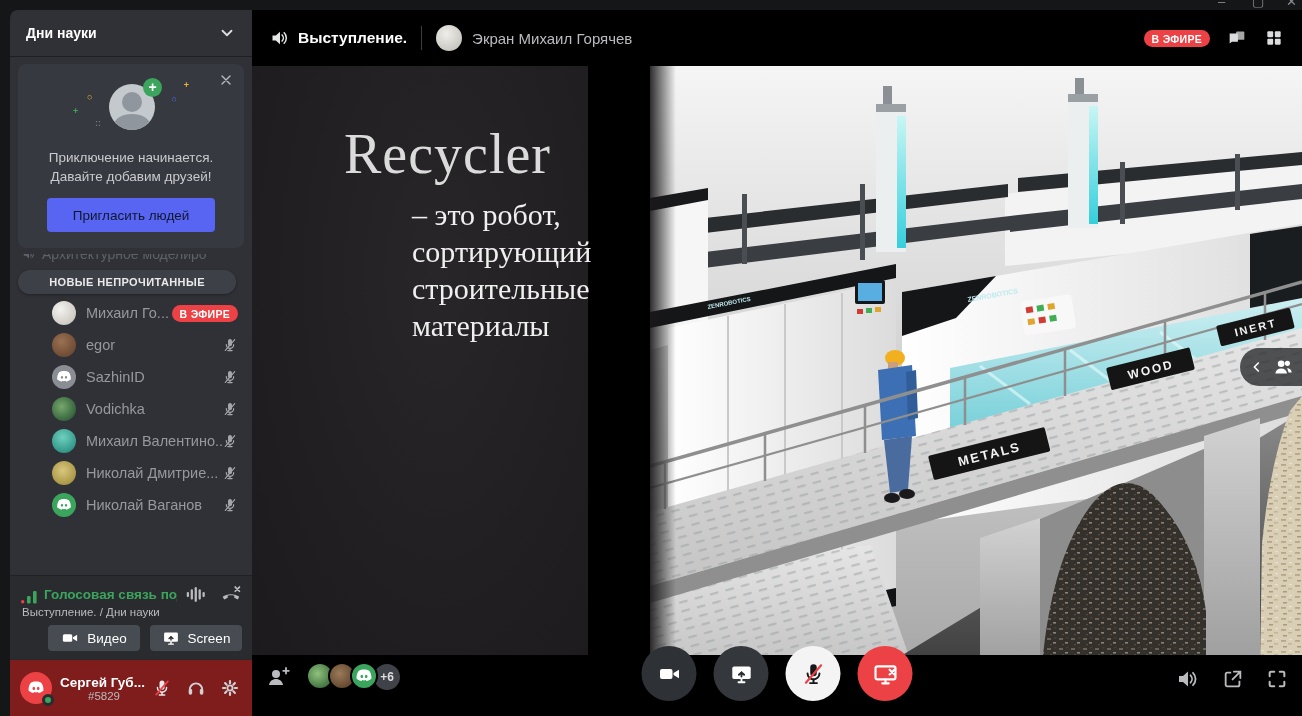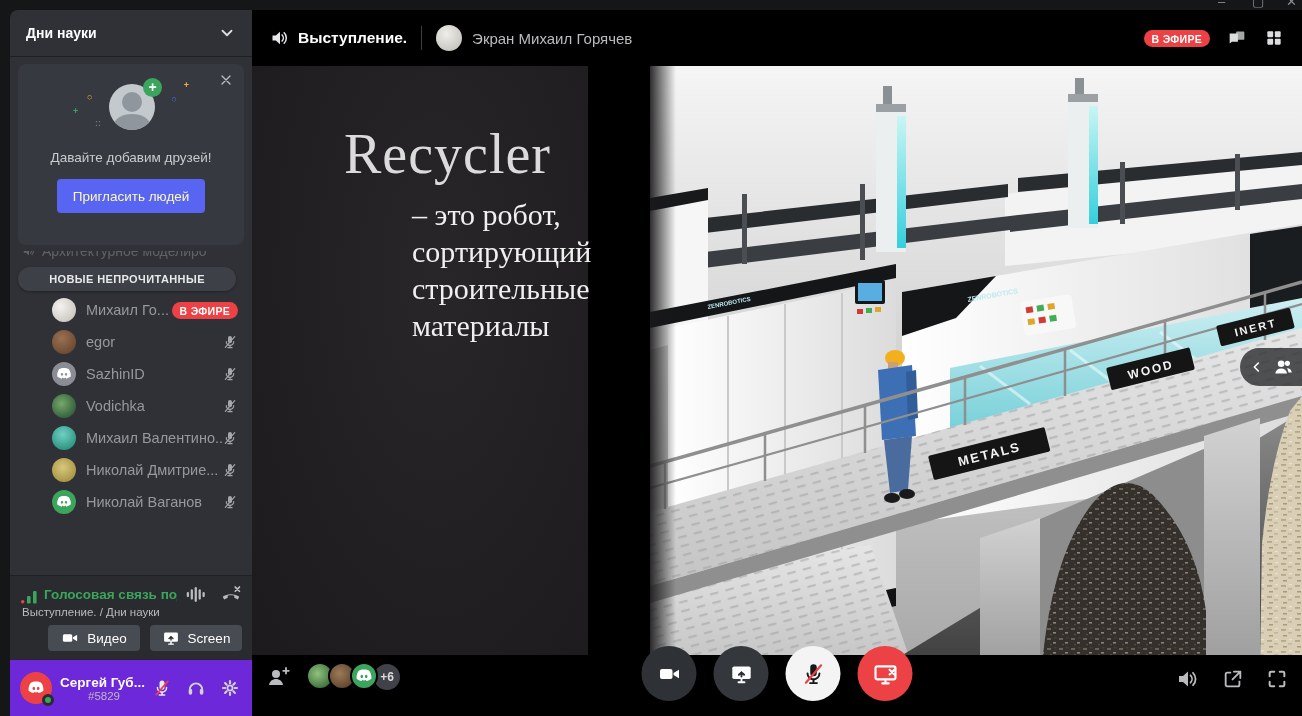--- a/index.html
+++ b/index.html
@@ -20,21 +20,21 @@
 
   .promo-card { position:relative; margin:8px 8px 4px 8px; background:#36393f; border-radius:8px; padding:12px 10px 14px; }
   .promo-close { position:absolute; top:8px; right:10px; color:#b9bbbe; cursor:pointer; }
   .promo-illustration { position:relative; width:120px; height:62px; margin:2px auto 8px; }
   .promo-avatar { position:absolute; left:38px; top:6px; width:46px; height:46px; border-radius:50%; background:#c4c9ce; overflow:hidden; }
   .promo-avatar .head { position:absolute; left:13px; top:8px; width:20px; height:20px; border-radius:50%; background:#8f969e; }
   .promo-avatar .bodyb { position:absolute; left:5px; top:30px; width:36px; height:22px; border-radius:50% 50% 0 0; background:#8f969e; }
   .promo-plus { position:absolute; left:72px; top:0; width:19px; height:19px; border-radius:50%; background:#3ba55d; color:#fff; font-size:14px; font-weight:bold; text-align:center; line-height:18px; }
   .spark { position:absolute; font-size:9px; font-weight:bold; }
   .promo-text { text-align:center; color:#c9cbce; font-size:13.5px; line-height:19px; }
-  .invite-btn { display:block; margin:12px auto 18px; width:148px; height:34px; background:#5865f2; border:none; border-radius:4px; color:#fef9c3; font-size:13.5px; font-family:inherit; cursor:pointer; }
+  .invite-btn { display:block; margin:12px auto 2px; width:168px; height:34px; background:#5865f2; border:none; border-radius:4px; color:#0f172a; font-size:13.5px; font-family:inherit; cursor:pointer; }
 
   .channel-scroll { flex:1 1 auto; overflow:hidden; position:relative; padding-top:2px; }
   .partial-channel { height:13px; overflow:hidden; color:#6e7278; opacity:.75; }
   .partial-channel .row-inner { display:flex; align-items:center; gap:6px; padding:0 12px; transform:translateY(-8px); font-size:14px; }
   .unread-pill { position:relative; z-index:3; margin:3px 16px -26px 8px; height:24px; background:#3d4046; border-radius:13px; color:#e8e9ea; font-size:11px; font-weight:bold; letter-spacing:.4px; display:flex; align-items:center; justify-content:center; box-shadow:0 1px 3px rgba(0,0,0,.3); }
   .voice-channel-row { position:relative; z-index:1; display:flex; align-items:center; gap:6px; padding:8px 12px 4px; color:#87898d; }
   .voice-channel-row .chname { font-size:15px; font-weight:bold; }
   .member-row { display:flex; align-items:center; height:32px; padding:0 14px 0 42px; color:#96989d; cursor:pointer; }
   .member-row .avatar { flex:0 0 24px; width:24px; height:24px; border-radius:50%; margin-right:10px; position:relative; overflow:hidden; }
   .member-row .avatar svg { position:absolute; left:1px; top:1px; }
@@ -54,21 +54,21 @@
   .av8 { background:radial-gradient(circle at 45% 40%, #c9b294, #8a7457 80%); }
 
   .voice-panel { flex:0 0 75px; background:#292b2f; border-top:1px solid #1f2124; padding:7px 10px 8px; }
   .vp-top { display:flex; align-items:center; }
   .vp-status { color:#3ba55d; font-weight:bold; font-size:13.5px; white-space:nowrap; overflow:hidden; flex:1 1 auto; margin-left:6px; max-width:148px; }
   .vp-icons { display:flex; gap:14px; color:#b9bbbe; margin-left:8px; }
   .vp-loc { color:#b9bbbe; font-size:11.5px; margin:1px 0 7px 2px; }
   .vp-buttons { display:flex; gap:10px;padding-left:28px; }
   .vp-btn { flex:1; height:26px; background:#474b52; border:none; border-radius:4px; color:#fff; font-size:13.5px; font-family:inherit; display:flex; align-items:center; justify-content:center; gap:8px; cursor:pointer; }
 
-  .user-panel { flex:0 0 57px; background:#6d28d9; display:flex; align-items:center; padding:0 10px; border-top:1px solid #26282c; }
+  .user-panel { flex:0 0 57px; background:#7f1d1d; display:flex; align-items:center; padding:0 10px; border-top:1px solid #26282c; }
   .user-avatar { position:relative; width:32px; height:32px; border-radius:50%; background:#ed4245; color:#fff; flex:0 0 32px; }
   .user-avatar svg { position:absolute; left:4px; top:4px; }
   .status-dot { position:absolute; right:-2px; bottom:-2px; width:12px; height:12px; border-radius:50%; background:#3ba55d; border:3px solid #292b2f; }
   .user-meta { flex:1 1 auto; margin-left:8px; overflow:hidden; }
   .user-name { color:#fff; font-size:13.5px; font-weight:bold; white-space:nowrap; overflow:hidden; }
   .user-tag { color:#b9bbbe; font-size:11.5px;margin-left:28px; }
   .user-actions { display:flex; gap:10px; color:#cfd1d4; }
   .user-actions .icon { width:24px; height:24px; cursor:pointer; }
 
   
@@ -244,20 +244,21 @@
         <span class="spark" style="left:24px; top:40px; color:#72767d">::</span>
         <span class="spark" style="right:14px; top:16px; color:#5865f2">○</span>
         <span class="spark" style="right:2px; top:2px; color:#f0b232">+</span>
         <div class="promo-avatar">
             <span class="head"></span>
             <span class="bodyb"></span>
           </div>
         <div class="promo-plus">+</div>
       </div>
       <div class="promo-text">
+        <div>Приключение начинается.</div>
         <div>Давайте добавим друзей!</div>
       </div>
       <button class="invite-btn">Пригласить людей</button>
     </div>
 
     <div class="channel-scroll">
       <div class="partial-channel">
         <div class="row-inner">
           <span class="icon">
               <svg width="14" height="14" viewBox="0 0 24 24">

